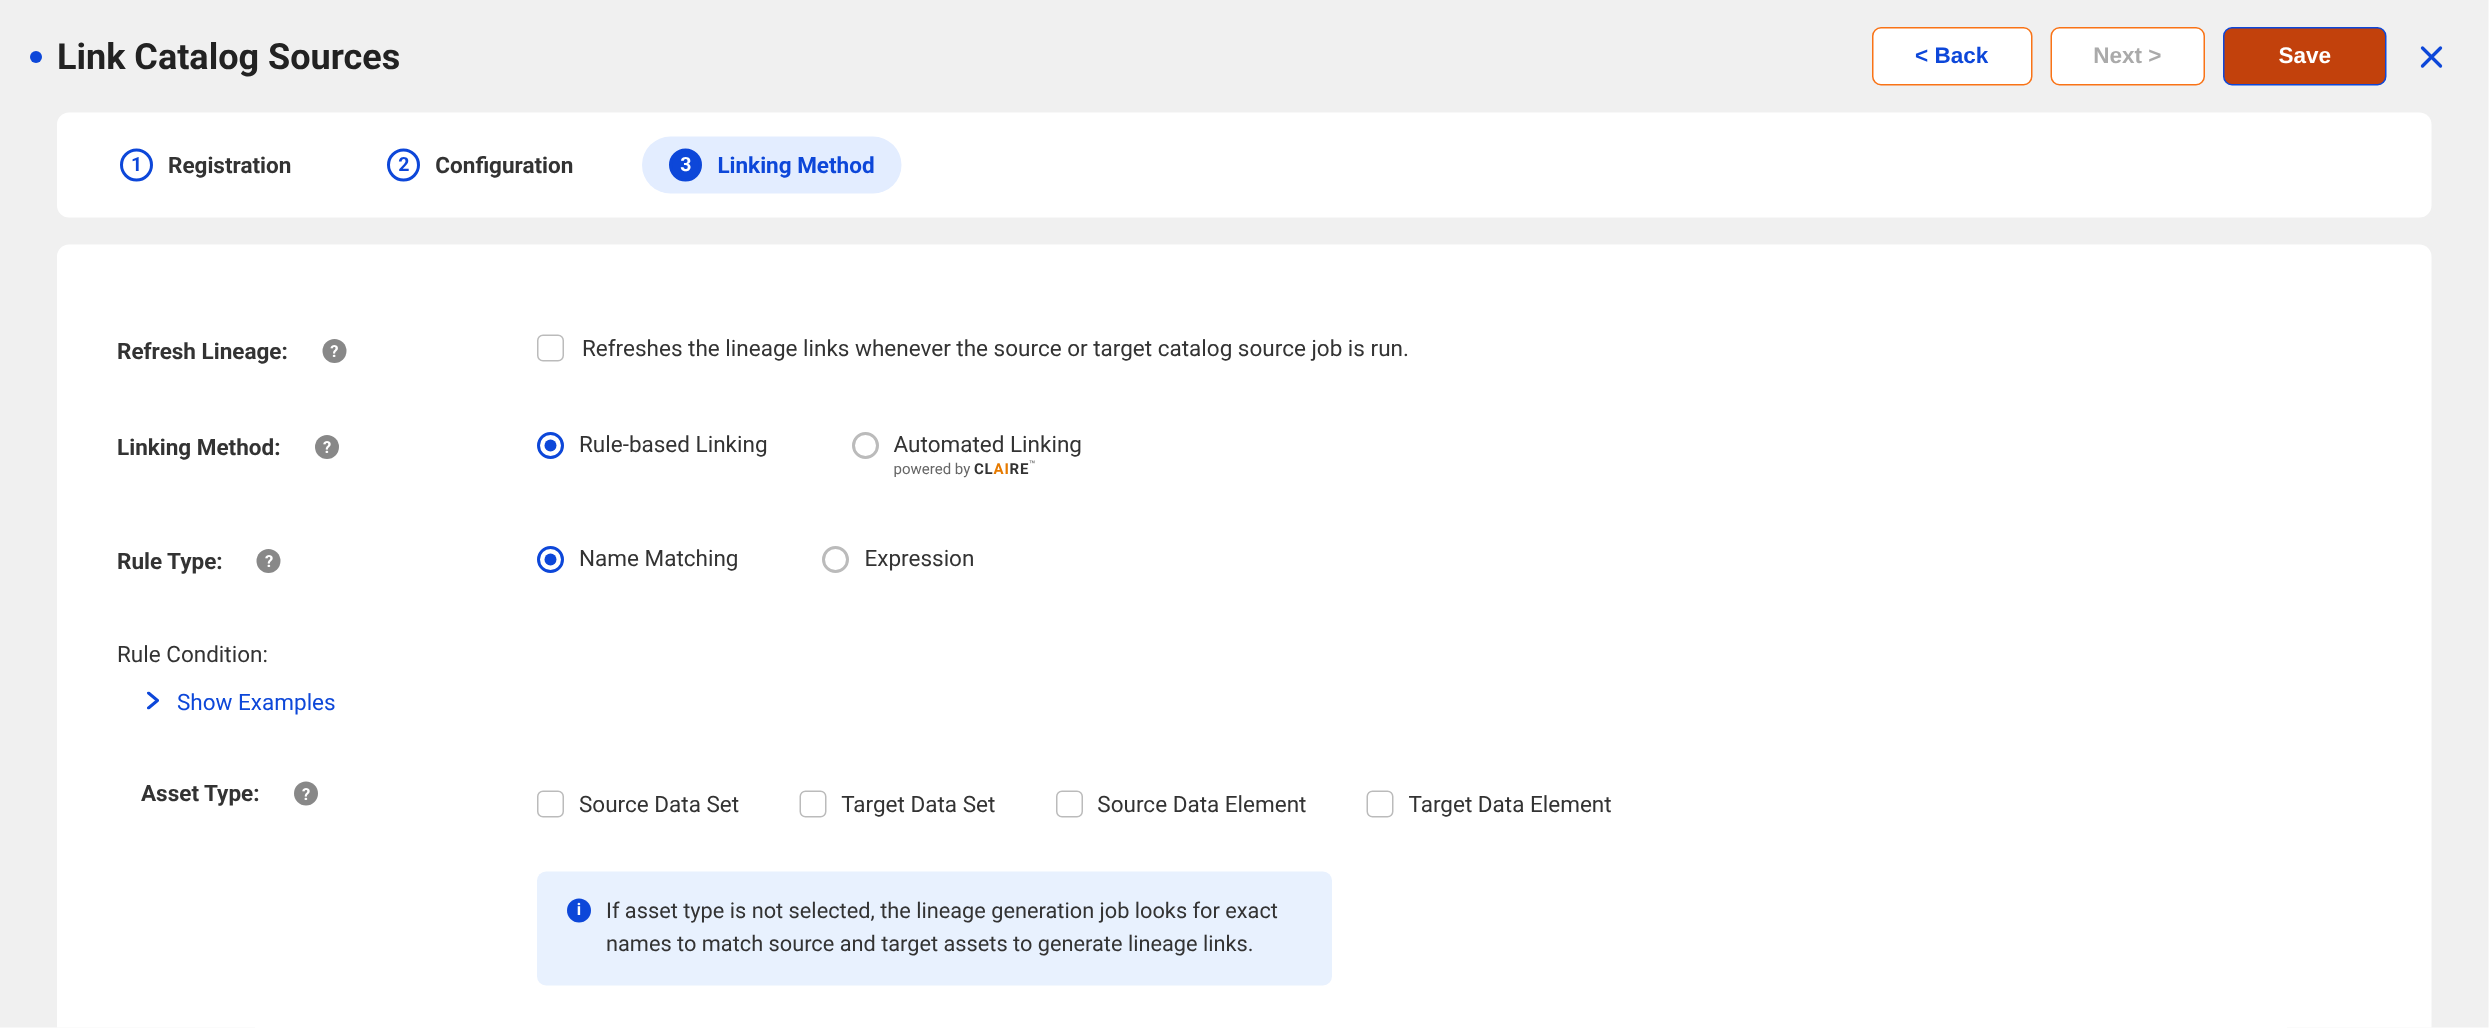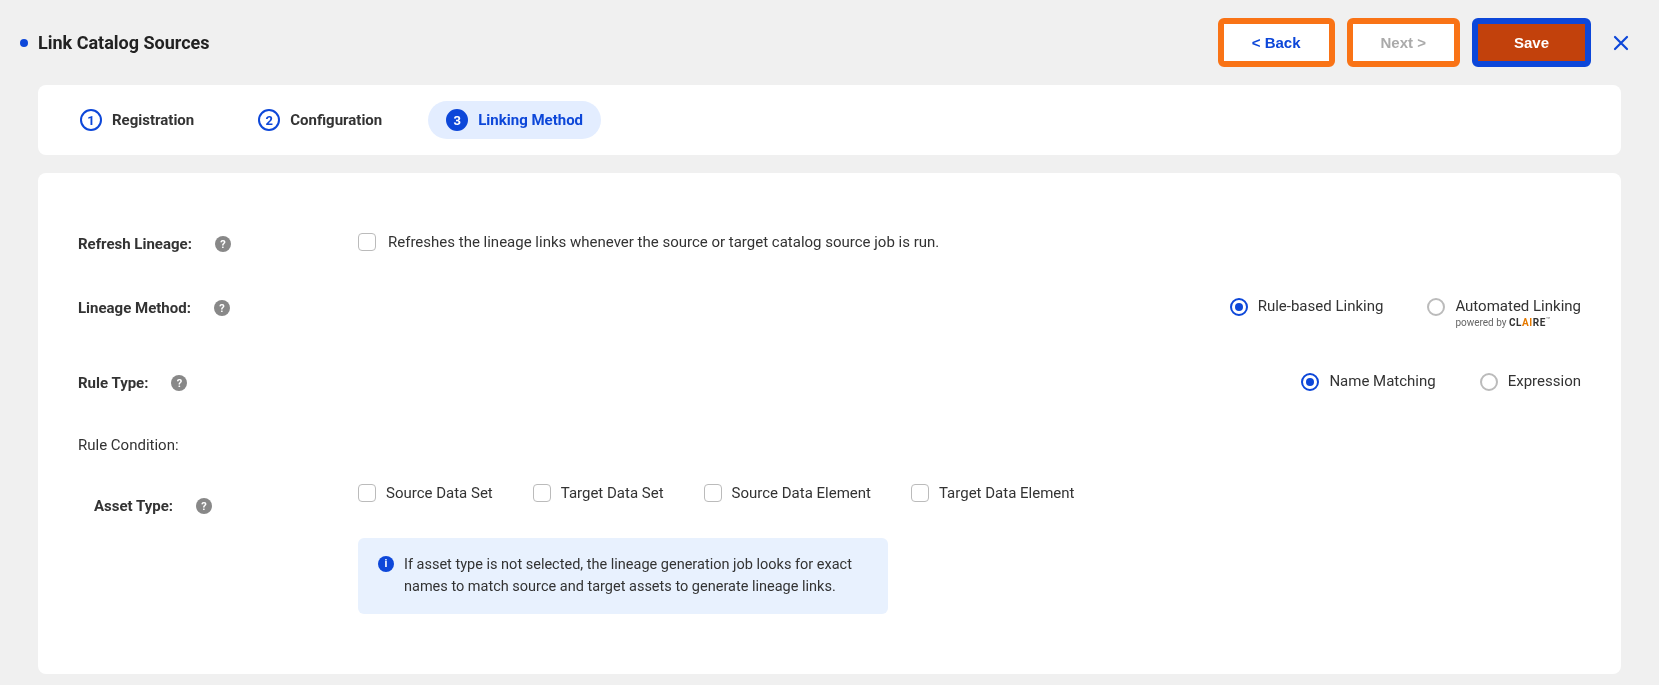--- a/index.html
+++ b/index.html
@@ -17,38 +17,38 @@
   }
   .bullet {
     width: 8px;
     height: 8px;
     background: #0d47d9;
     border-radius: 50%;
     margin-right: 10px;
     flex-shrink: 0;
   }
   .page-title {
-    font-size: 18px;
+    font-size: 24px;
     font-weight: 700;
     color: #222;
     flex: 0 0 auto;
   }
   .header-spacer { flex: 1; }
   .header-actions {
     display: flex;
     align-items: center;
     gap: 12px;
   }
   .btn {
     padding: 10px 28px;
     border-radius: 6px;
     font-size: 15px;
     font-weight: 700;
     cursor: pointer;
-    border: 6px solid #f97316;
+    border: 1px solid #f97316;
     background: #fff;
     color: #333;
   }
   .btn-back { color: #0d47d9; }
   .btn-next { color: #aaa; }
   .btn-save {
     background: #c2410c;
     border-color: #0d47d9;
     color: #fff;
     padding: 10px 36px;
@@ -160,22 +160,21 @@
     height: 18px;
     border: 1.5px solid #bbb;
     border-radius: 4px;
     background: #fff;
     flex-shrink: 0;
     cursor: pointer;
   }
   .radio-group {
     display: flex;
     align-items: flex-start;
-    gap: 44px;
-    justify-content: flex-end;
+    gap: 56px;
   }
   .radio-item {
     display: flex;
     align-items: flex-start;
     gap: 10px;
     cursor: pointer;
   }
   .radio-outer {
     width: 18px;
     height: 18px;
@@ -229,20 +228,21 @@
     font-weight: 400;
     cursor: pointer;
     margin-left: 18px;
   }
   .chevron-right-icon svg { width: 12px; height: 12px; }
 
   .asset-types {
     display: flex;
     align-items: center;
     gap: 40px;
+    margin-top: 20px;
   }
   .asset-cb-item {
     display: flex;
     align-items: center;
     gap: 10px;
     font-size: 15px;
     color: #333;
   }
 
   .info-box {
@@ -317,21 +317,21 @@
     <div class="form-control-col">
       <div class="checkbox-row">
         <div class="cb"></div>
         <span>Refreshes the lineage links whenever the source or target catalog source job is run.</span>
       </div>
     </div>
   </div>
 
   <div class="form-row">
     <div class="form-label-col">
-      <span>Lineage Method:</span>
+      <span>Linking Method:</span>
       <span class="help-icon">?</span>
     </div>
     <div class="form-control-col">
       <div class="radio-group">
         <div class="radio-item">
           <div class="radio-outer selected">
               <div class="radio-inner"></div>
             </div>
           <div class="radio-label">Rule-based Linking</div>
         </div>
@@ -362,20 +362,28 @@
         <div class="radio-item">
           <div class="radio-outer"></div>
           <div class="radio-label">Expression</div>
         </div>
       </div>
     </div>
   </div>
 
   <div class="rule-condition-section">
     <div class="rule-condition-label">Rule Condition:</div>
+    <div class="show-examples">
+      <span class="chevron-right-icon">
+        <svg viewBox="0 0 12 12">
+            <path d="M3 1 L9 6 L3 11" stroke="#0d47d9" stroke-width="2" fill="none" stroke-linecap="round" stroke-linejoin="round"></path>
+          </svg>
+      </span>
+      <span>Show Examples</span>
+    </div>
   </div>
 
   <div class="form-row" style="margin-bottom:0;">
     <div class="form-label-col" style="padding-left:16px;margin-top:11px;">
       <span>Asset Type:</span>
       <span class="help-icon">?</span>
     </div>
     <div class="form-control-col">
       <div class="asset-types">
         <div class="asset-cb-item">

